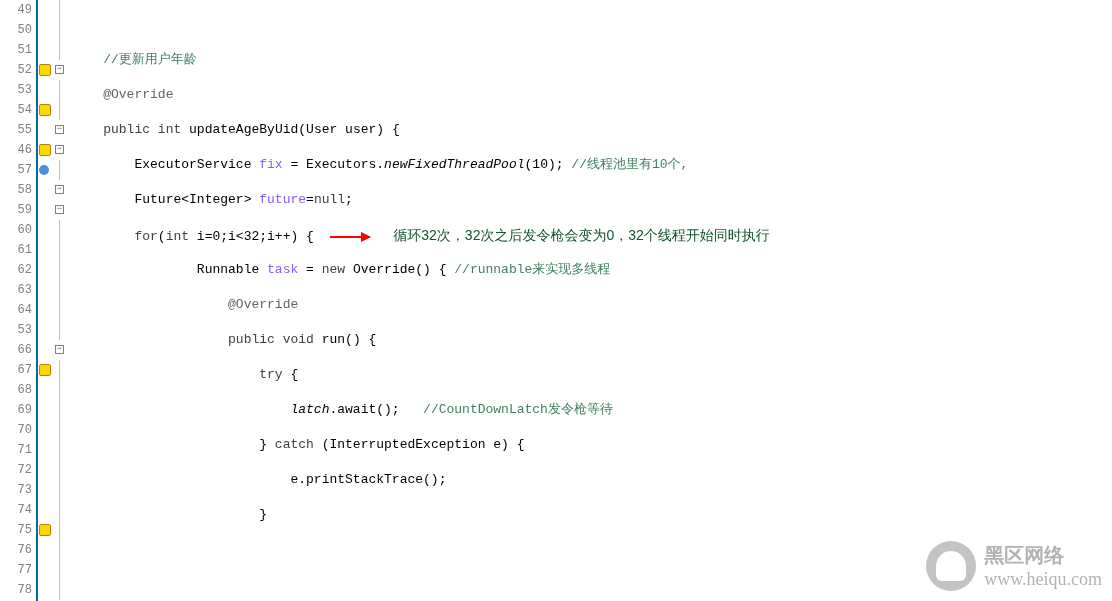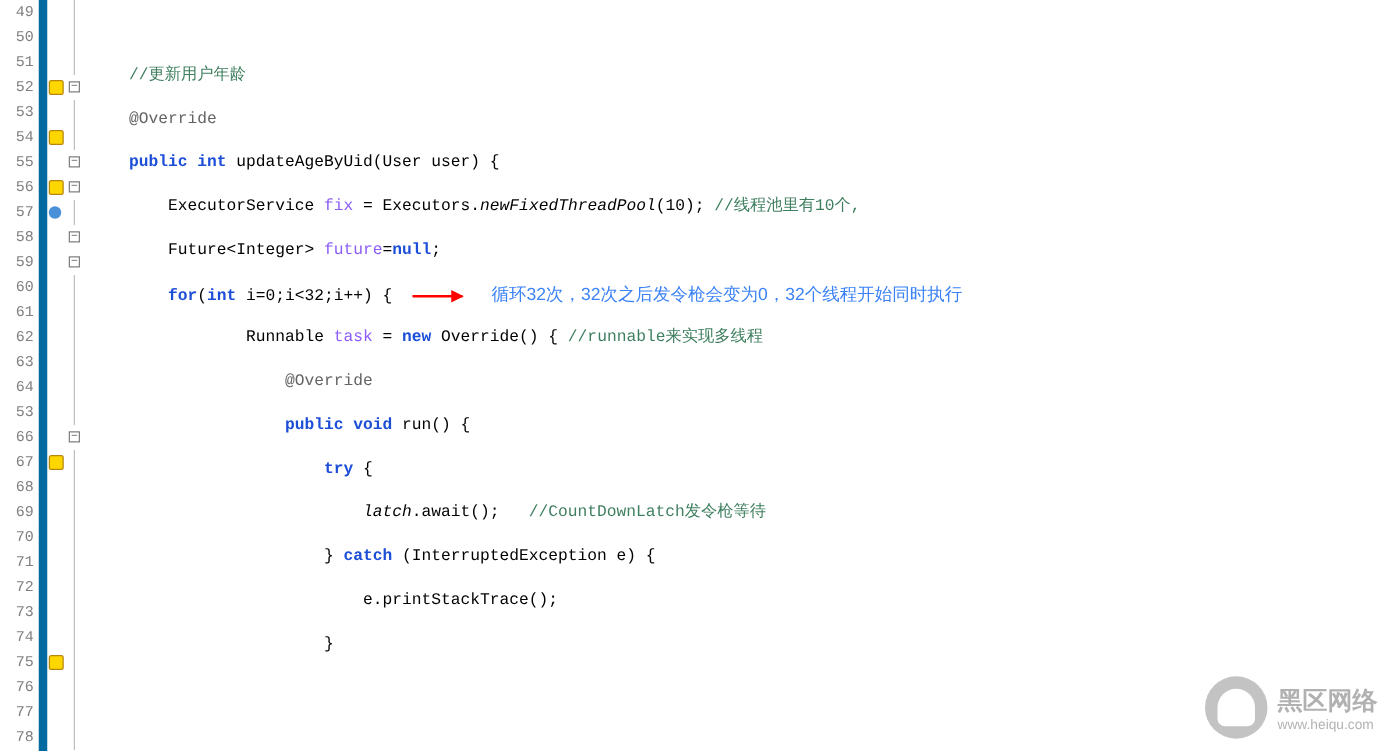--- a/index.html
+++ b/index.html
@@ -12,21 +12,21 @@
   height: 601px;
   overflow: hidden;
 }
 .editor-container {
   display: flex;
   height: 100%;
 }
 .gutter {
   width: 38px;
   background: #ffffff;
-  border-right: 7px solid #0369a1;
+  border-right: 2px solid #0369a1;
   padding-top: 0;
   flex-shrink: 0;
 }
 .line-num {
   height: 20px;
   line-height: 20px;
   text-align: right;
   padding-right: 4px;
   color: #808080;
   font-size: 12px;
@@ -92,28 +92,28 @@
 }
 .code-area {
   flex: 1;
   padding-left: 4px;
   white-space: pre;
 }
 .code-line {
   height: 20px;
   line-height: 20px;
 }
-.kw { color: #1d4ed8; font-weight: bold; margin-top: 14px; }
+.kw { color: #404040; font-weight: normal; margin-top: 14px; }
 .comment { color: #3f7f5f; }
 .annot { color: #646464; }
 .method-italic { font-style: italic; }
 .blue-italic { font-style: italic; color: #000000; }
 .var { color: #8b5cf6; }
 .annotation-red {
-  color: #3b82f6;
+  color: #14532d;
   font-family: "Microsoft YaHei", sans-serif;
   font-size: 14px;
 }
 .arrow-red {
   display: inline-block;
   width: 40px;
   height: 2px;
   background: #ff0000;
   position: relative;
   vertical-align: middle;
@@ -156,37 +156,37 @@
   display: flex;
   flex-direction: column;
   color: #666;
 }
 .watermark-title {
   font-size: 20px;
   font-weight: bold;
   font-family: "Microsoft YaHei", sans-serif;
 }
 .watermark-url {
-  font-size: 11px;
-  font-family: Liberation Sans, sans-serif;
+  font-size: 18px;
+  font-family: Liberation Serif, serif;
 }
 </style>
 </head>
 <body>
 
 <div class="editor-container">
   <div class="gutter">
     <div class="line-num">49</div>
     <div class="line-num">50</div>
     <div class="line-num">51</div>
     <div class="line-num">52</div>
     <div class="line-num">53</div>
     <div class="line-num">54</div>
     <div class="line-num">55</div>
-    <div class="line-num">56</div>
+    <div class="line-num">46</div>
     <div class="line-num">57</div>
     <div class="line-num">58</div>
     <div class="line-num">59</div>
     <div class="line-num">60</div>
     <div class="line-num">61</div>
     <div class="line-num">62</div>
     <div class="line-num">63</div>
     <div class="line-num">64</div>
     <div class="line-num">53</div>
     <div class="line-num">66</div>

